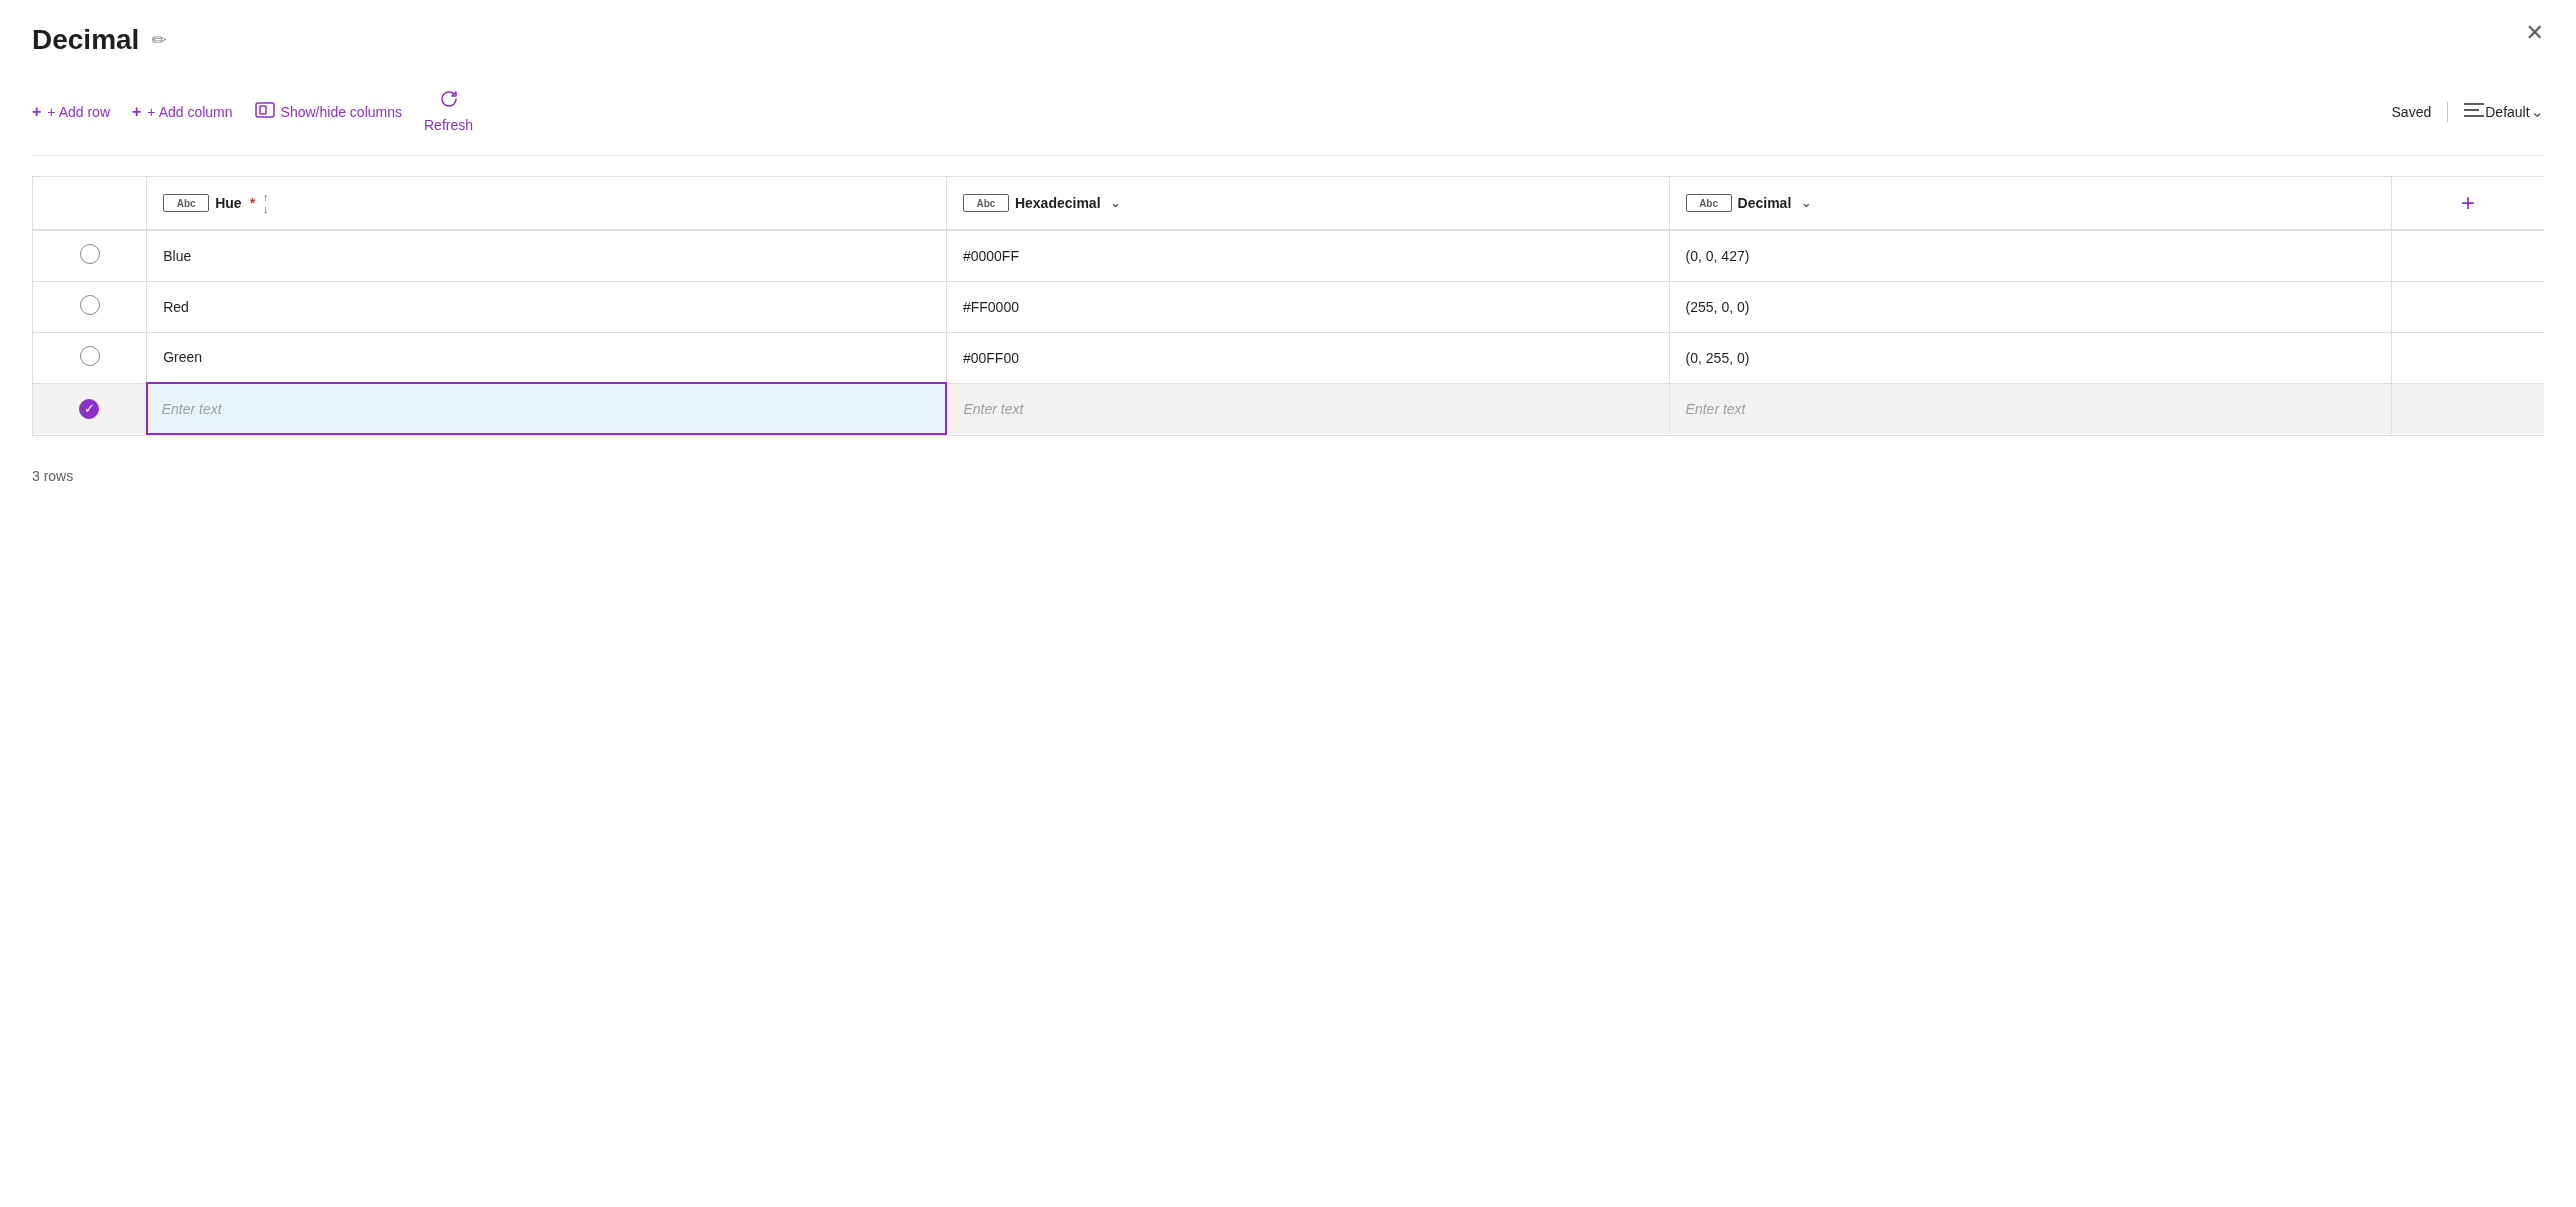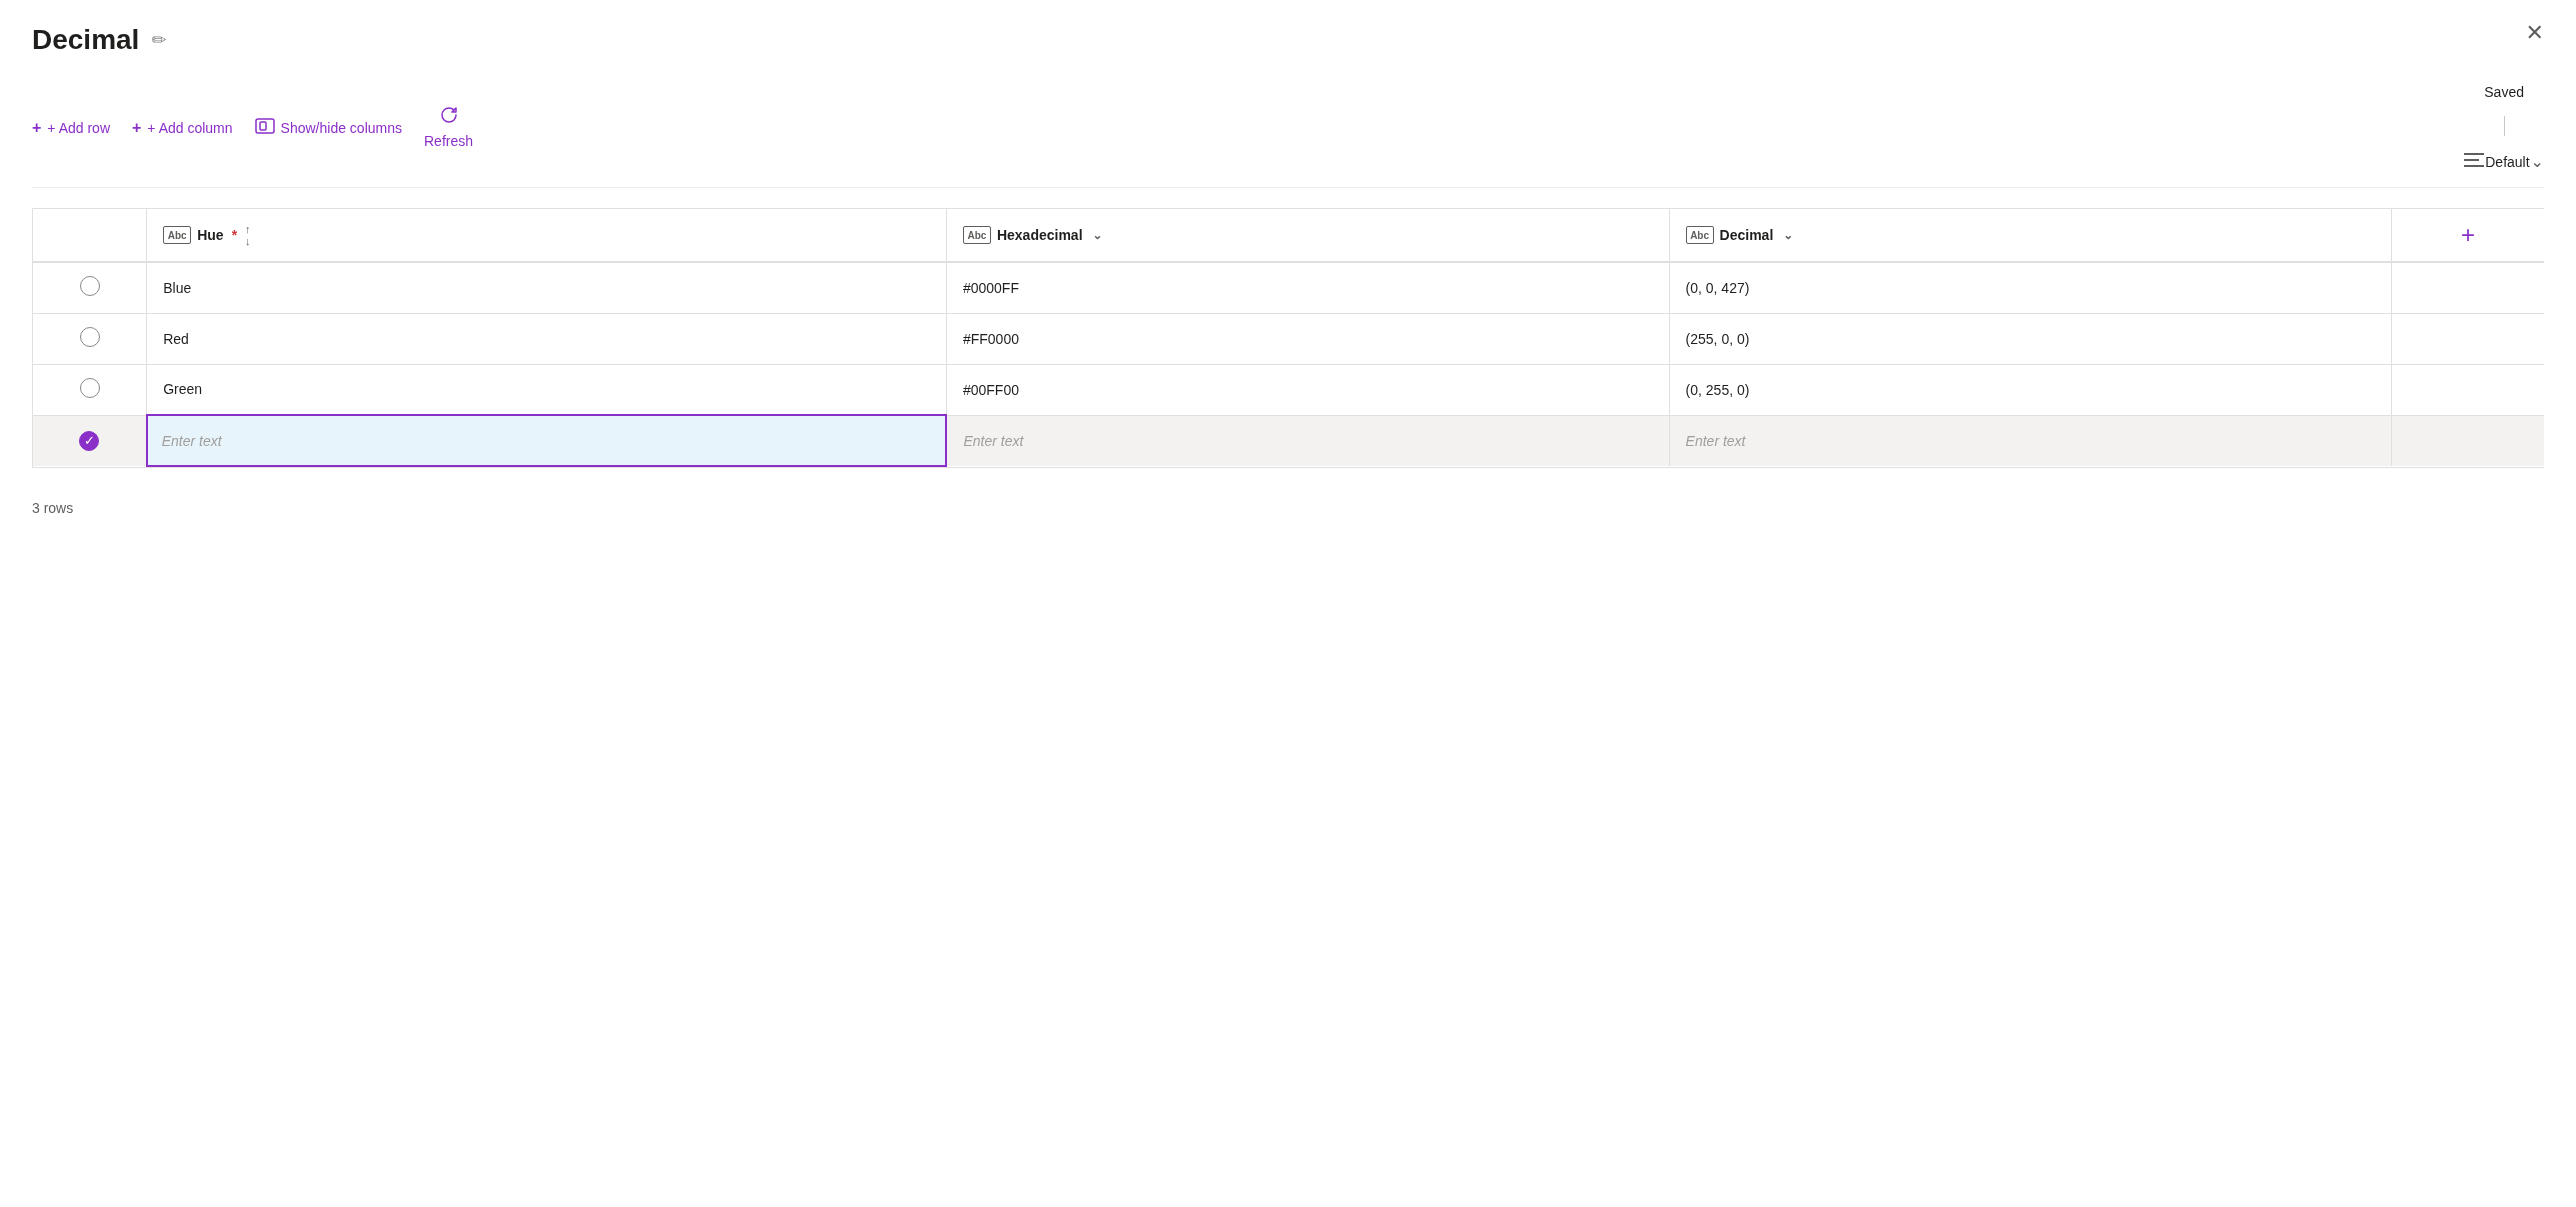--- a/index.html
+++ b/index.html
@@ -75,21 +75,20 @@
       font-size: 16px;
       font-weight: 700;
     }
 
     
     .toolbar-right {
       margin-left: auto;
       display: flex;
       align-items: center;
       gap: 16px;
-      flex-direction: column;
     }
     .saved-label {
       font-size: 14px;
       color: #201f1e;
     }
     .toolbar-divider-v {
       width: 1px;
       height: 20px;
       background: #c8c6c4;
     }
@@ -153,21 +152,21 @@
       border-right: none;
     }
 
     .col-header-inner {
       display: flex;
       align-items: center;
       gap: 6px;
     }
 
     .col-type-icon {
-      width: 28px;
+      width: 46px;
       height: 18px;
       border: 1.5px solid #605e5c;
       display: inline-flex;
       align-items: center;
       justify-content: center;
       font-size: 10px;
       font-weight: 700;
       color: #605e5c;
       border-radius: 2px;
     }

